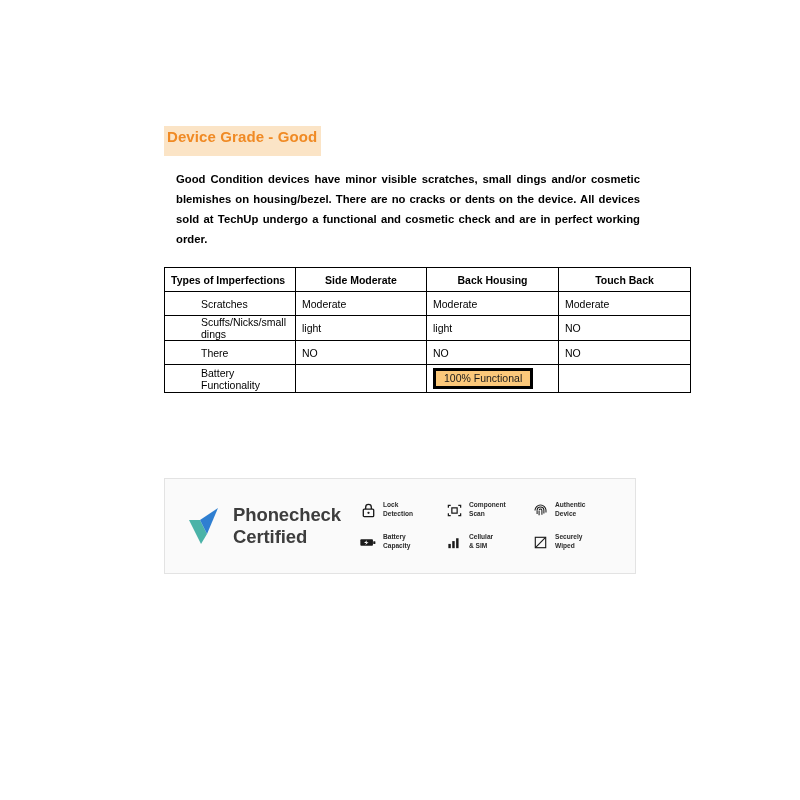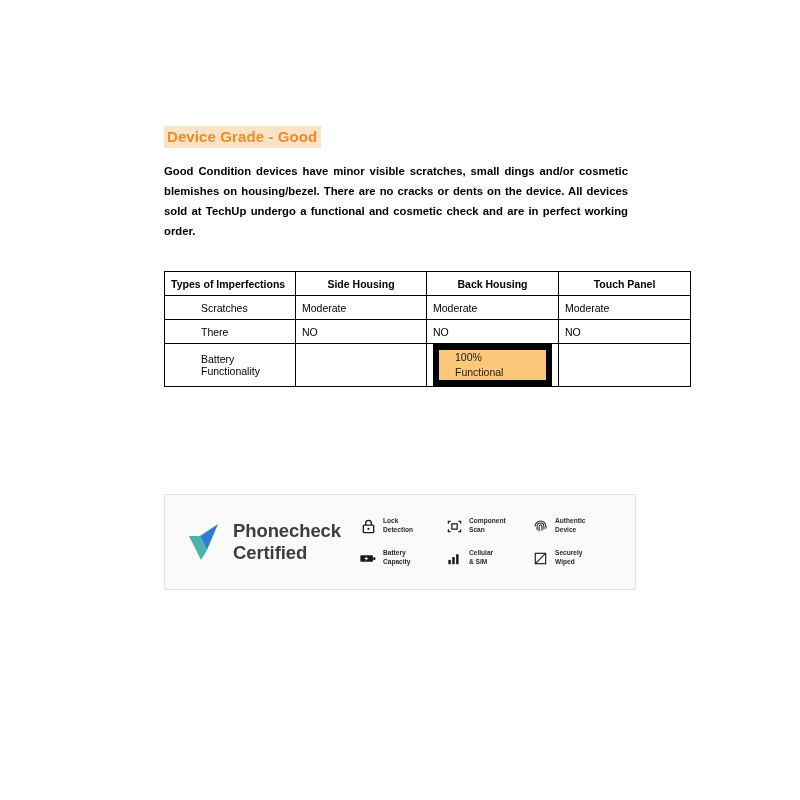--- a/index.html
+++ b/index.html
@@ -34,39 +34,39 @@
   
   .title-wrap {
     margin: 0 0 10px 0;
   }
   .title {
     display: inline-block;
     font-size: 15px;
     font-weight: bold;
     color: #f08a24;
     background: #fbe4c6;
-    padding: 2px 4px 3px 3px;
+    padding: 2px 4px 11px 3px;
     line-height: 1.15;
     letter-spacing: 0.1px;
   }
 
   
   .intro {
     font-size: 11.3px;
     font-weight: bold;
     line-height: 1.75;
     text-align: justify;
     width: 464px;
-    margin: 14px 0 0 0;
+    margin: 14px 0 0 12px;
     color: #000;
   }
 
   
   .grade-table {
-    margin-top: 30px;
+    margin-top: 18px;
     border-collapse: collapse;
     width: 474px;
     table-layout: fixed;
   }
   .grade-table td, .grade-table th {
     border: 1px solid #000000;
     height: 23px;
     font-size: 10.5px;
     font-weight: normal;
     padding: 0 6px;
@@ -87,40 +87,39 @@
     padding-left: 36px;
   }
   .grade-table td.val {
     text-align: left;
   }
   .grade-table tbody tr { height: 23px; }
 
   .hl {
     display: inline-block;
     background: #fbc87a;
-    border: 6px solid #000000;
+    border: 3px solid #000000;
     color: #1a1a1a;
-    padding: 0 16px;
+    padding: 0 8px;
     font-size: 10.5px;
     line-height: 15px;
   }
 
   
   .banner {
     position: absolute;
     left: 164px;
     top: 478px;
     width: 472px;
     height: 96px;
     background: #fafafa;
     border: 1px solid #e3e3e3;
     box-sizing: border-box;
     display: flex;
     align-items: center;
-    margin-top: 16px;
   }
   .pc-logo {
     display: flex;
     align-items: center;
     margin-left: 22px;
     width: 210px;
   }
   .pc-check {
     width: 36px;
     height: 40px;
@@ -178,31 +177,37 @@
     <div class="title-wrap">
       <span class="title">Device Grade - Good</span>
     </div>
 
     <p class="intro">Good Condition devices have minor visible scratches, small dings and/or cosmetic blemishes on housing/bezel. There are no cracks or dents on the device. All devices sold at TechUp undergo a functional and cosmetic check and are in perfect working order.</p>
 
     <table class="grade-table">
       <thead>
         <tr>
           <th class="col-head-first" style="width:118px">Types of Imperfections</th>
-          <th class="col-head" style="width:118px">Side Housing</th>
+          <th class="col-head" style="width:118px">Side Moderate</th>
           <th class="col-head" style="width:119px">Back Housing</th>
-          <th class="col-head" style="width:119px">Touch Panel</th>
+          <th class="col-head" style="width:119px">Touch Back</th>
         </tr>
       </thead>
       <tbody>
         <tr>
           <td class="label">Scratches</td>
           <td class="val">Moderate</td>
           <td class="val">Moderate</td>
           <td class="val">Moderate</td>
+        </tr>
+        <tr>
+          <td class="label">Scuffs/Nicks/small dings</td>
+          <td class="val">light</td>
+          <td class="val">light</td>
+          <td class="val">NO</td>
         </tr>
         <tr>
           <td class="label">There</td>
           <td class="val">NO</td>
           <td class="val">NO</td>
           <td class="val">NO</td>
         </tr>
         <tr style="height:28px">
           <td class="label">Battery Functionality</td>
           <td class="val"></td>

